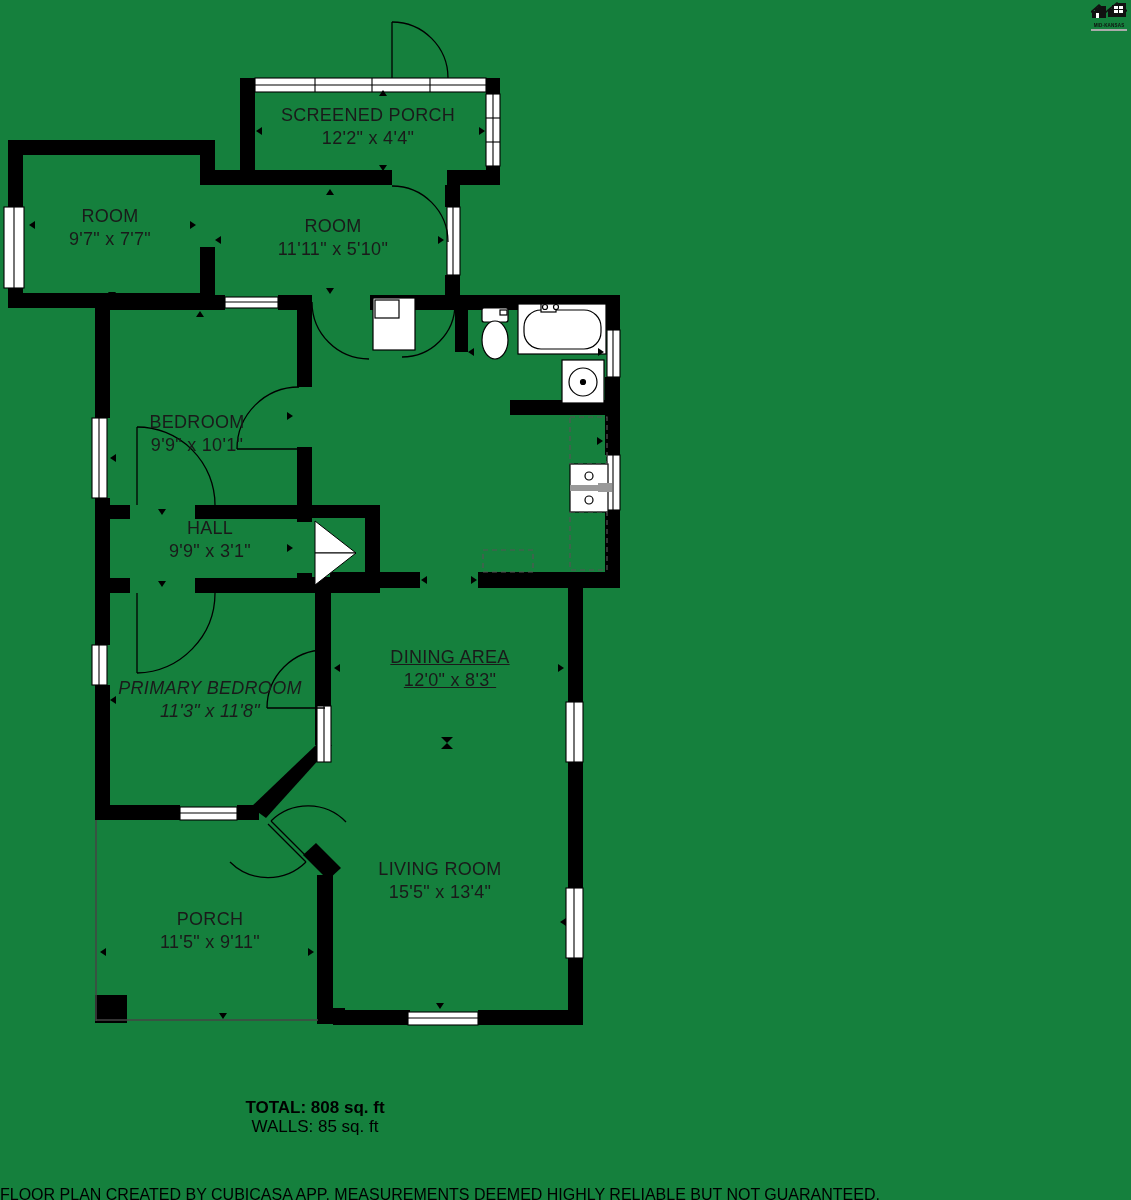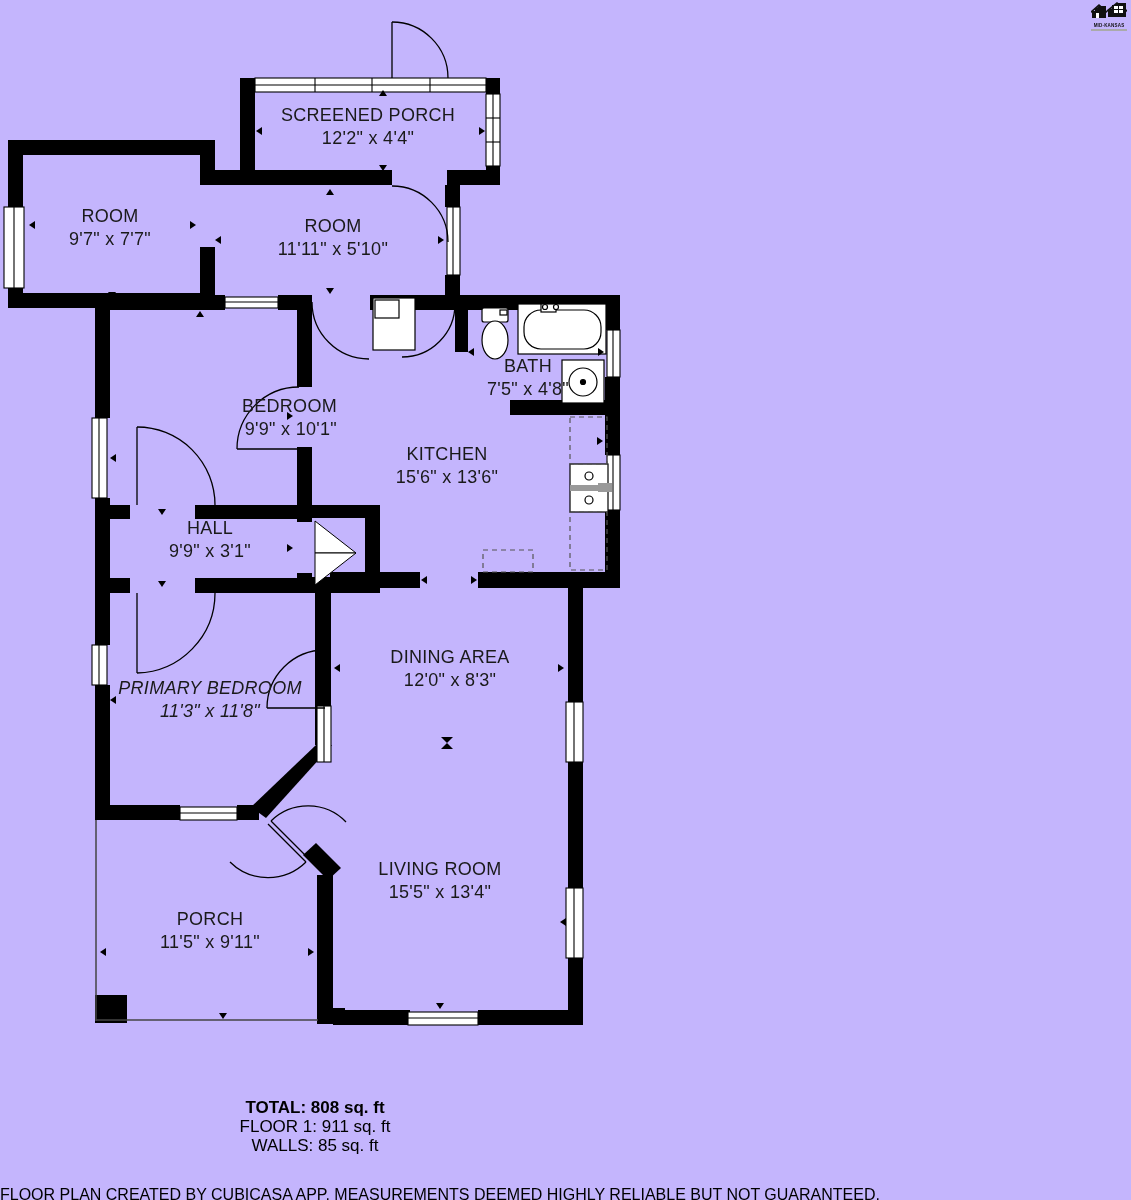--- a/index.html
+++ b/index.html
@@ -1,18 +1,18 @@
 <!DOCTYPE html>
 <html><head>
 <meta charset="utf-8">
 <title></title>
 <style>
   html,body{margin:0;padding:0;background:#ffffff;}
   #canvas{
-    position:relative;width:1131px;height:1200px;background:#c4b5fd;
+    position:relative;width:1131px;height:1200px;background:#15803d;
     font-family:"Liberation Sans", sans-serif;overflow:hidden;
   }
   #plan-svg{position:absolute;left:0;top:0;}
   .room-label{
     position:absolute;width:280px;transform:translate(-50%,-50%);
     text-align:center;color:#1a1a1a;font-size:18px;line-height:23px;
     letter-spacing:0.3px;pointer-events:none;
   }
   .room-label .dims{display:block;}
   .summary{
@@ -338,56 +338,47 @@
     <span class="dims">12'2" x 4'4"</span>
   </div>
   <div class="room-label" style="left:110px;top:228px;">
     <span>ROOM</span>
     <span class="dims">9'7" x 7'7"</span>
   </div>
   <div class="room-label" style="left:333px;top:238px;">
     <span>ROOM</span>
     <span class="dims">11'11" x 5'10"</span>
   </div>
-  <div class="room-label" style="left:528px;top:378px;">
-    <span>BATH</span>
-    <span class="dims">7'5" x 4'8"</span>
-  </div>
-  <div class="room-label" style="left:197px;top:418px;text-align:right;">
+  <div class="room-label" style="left:197px;top:434px;">
     <span>BEDROOM</span>
     <span class="dims">9'9" x 10'1"</span>
-  </div>
-  <div class="room-label" style="left:447px;top:466px;">
-    <span>KITCHEN</span>
-    <span class="dims">15'6" x 13'6"</span>
   </div>
   <div class="room-label" style="left:210px;top:540px;">
     <span>HALL</span>
     <span class="dims">9'9" x 3'1"</span>
   </div>
-  <div class="room-label" style="left:450px;top:669px;">
+  <div class="room-label" style="left:450px;top:669px;text-decoration:underline;">
     <span>DINING AREA</span>
     <span class="dims">12'0" x 8'3"</span>
   </div>
   <div class="room-label" style="left:210px;top:700px;font-style:italic;">
     <span>PRIMARY BEDROOM</span>
     <span class="dims">11'3" x 11'8"</span>
   </div>
   <div class="room-label" style="left:440px;top:881px;">
     <span>LIVING ROOM</span>
     <span class="dims">15'5" x 13'4"</span>
   </div>
   <div class="room-label" style="left:210px;top:931px;">
     <span>PORCH</span>
     <span class="dims">11'5" x 9'11"</span>
   </div>
 
   <div class="summary">
     <div class="total">TOTAL: 808 sq. ft</div>
-    <div>FLOOR 1: 911 sq. ft</div>
     <div>WALLS: 85 sq. ft</div>
   </div>
 
   <div class="disclaimer">FLOOR PLAN CREATED BY CUBICASA APP. MEASUREMENTS DEEMED HIGHLY RELIABLE BUT NOT GUARANTEED.</div>
 
   <div class="logo">
     <svg width="38" height="17" viewBox="0 0 38 17">
       <polygon points="9,4 16,4 16,16 2,16 2,9 5,9 5,6 7,6" fill="#111"></polygon>
       <polygon points="1,9 9,2 17,9 17,11 9,4.5 1,11" fill="#111"></polygon>
       <rect x="6" y="11" width="3" height="5" fill="#fff"></rect>

